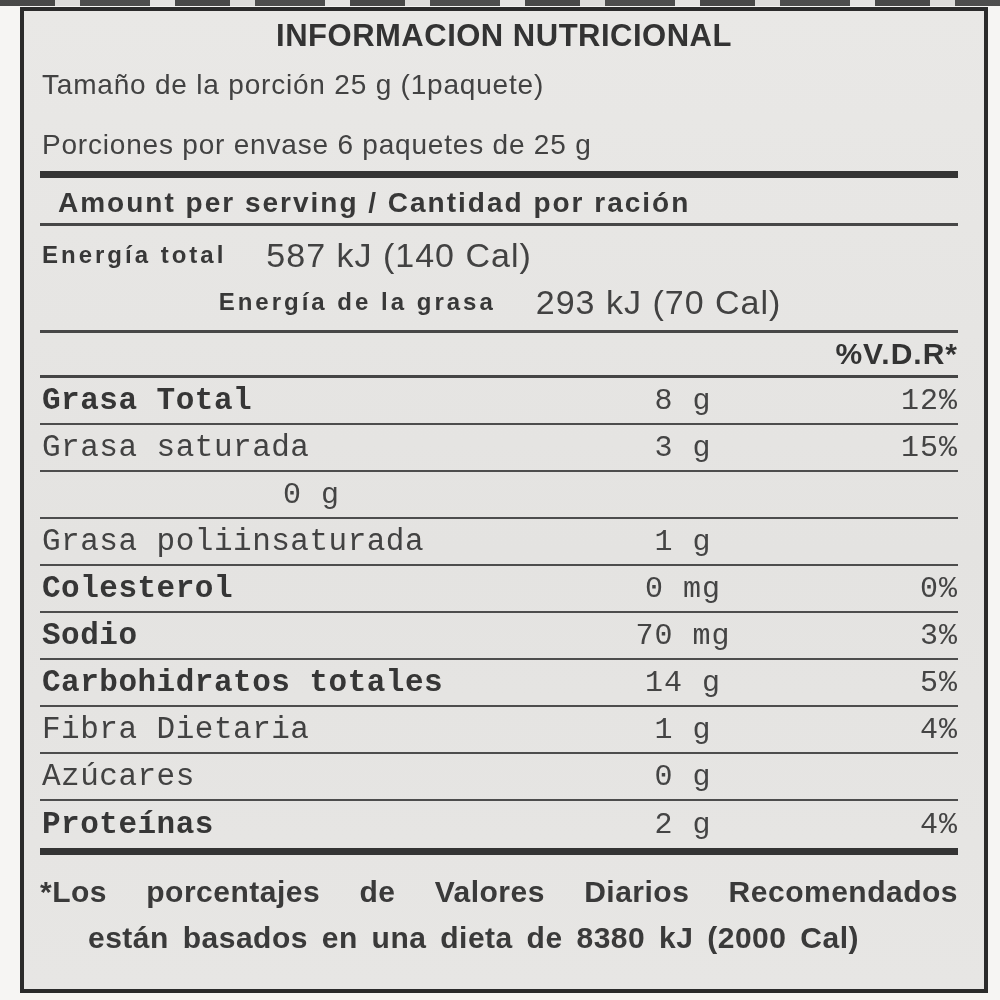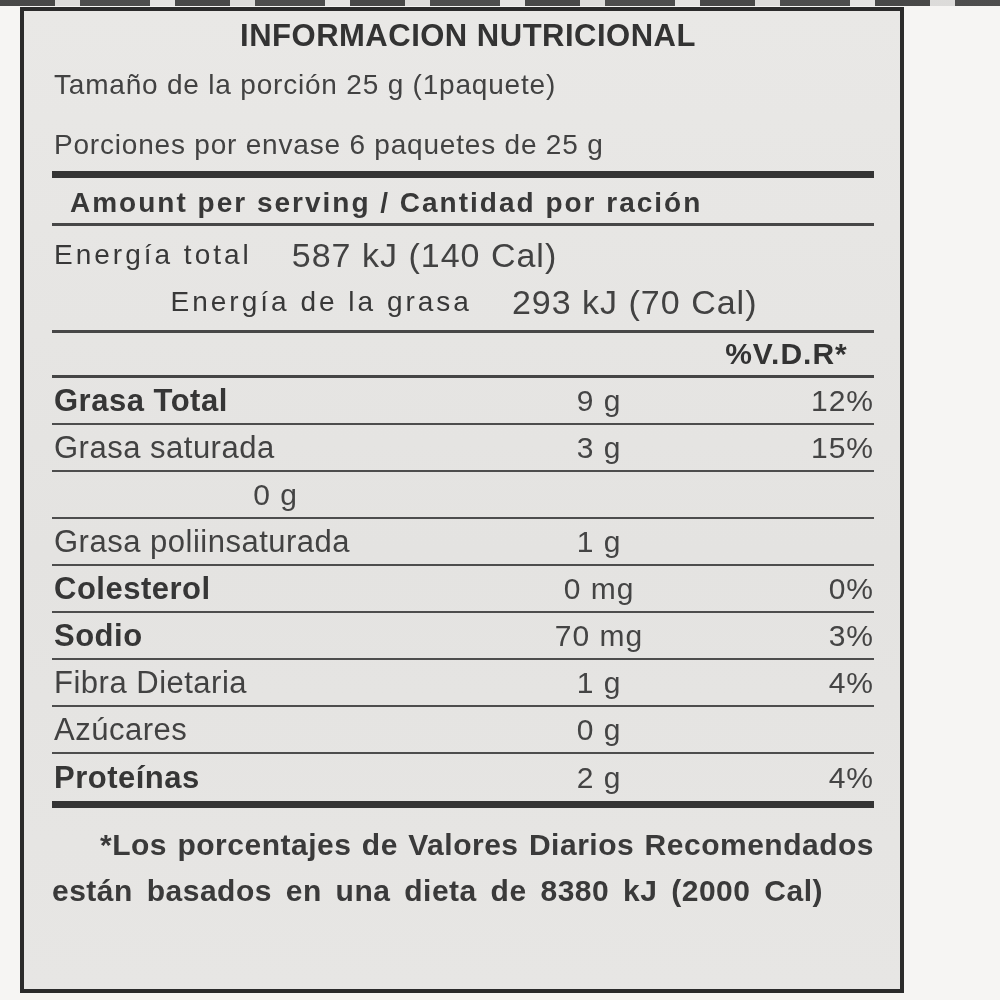--- a/index.html
+++ b/index.html
@@ -15,24 +15,23 @@
   .top-edge {
     position: absolute; top: 0; left: 0; width: 1000px; height: 6px;
     background: repeating-linear-gradient(90deg,
       #2a2a2a 0 55px, rgba(42,42,42,0.15) 55px 80px,
       #303030 80px 150px, rgba(42,42,42,0.1) 150px 175px);
     opacity: 0.85;
   }
   .label-box {
     position: absolute;
     left: 20px; top: 7px;
-    width: 884px; height: 986px;
+    width: 968px; height: 986px;
     border: 4px solid #2b2b2b;
     background: linear-gradient(180deg, #e9e8e6 0%, #e4e3e1 55%, #e7e6e4 100%);
-    padding-left: 12px;
   }
   .title {
     text-align: center;
     font-weight: bold;
     font-size: 31px;
     letter-spacing: 0.5px;
     color: #333;
     padding-top: 7px;
     height: 45px;
   }
@@ -58,22 +57,22 @@
   }
   .energy-row {
     margin: 0 26px 0 18px;
     height: 48px;
     display: flex;
     align-items: center;
   }
   .energy-row.first { padding-top: 6px; height: 52px; }
   .energy-row.second { height: 48px; margin-bottom: 4px; justify-content: center; }
   .energy-label {
-    font-weight: normal;
-    font-size: 28px;
+    font-weight: bold;
+    font-size: 24px;
     letter-spacing: 3px;
     color: #383838;
   }
   .energy-value {
     font-size: 34px;
     letter-spacing: 1px;
     color: #424242;
     margin-left: 40px;
   }
   .grid-row {
@@ -84,50 +83,51 @@
   }
   .vdr-header-row {
     height: 45px;
     border-bottom: 3px solid #454545;
   }
   .n-vdr-header {
     font-weight: bold;
     font-size: 30px;
     letter-spacing: 1px;
     color: #333;
-    text-align: center;
+    text-align: right;
   }
   .nutrient-row {
     height: 47px;
     border-bottom: 2px solid #4d4d4d;
     font-size: 31px;
+    font-family: Liberation Mono, monospace;
   }
   .nutrient-row.last { border-bottom: none; }
   .n-label { color: #424242; letter-spacing: 0.5px; padding-left: 2px; }
   .nutrient-row.emph .n-label { font-weight: bold; color: #363636; }
   .n-amount { text-align: center; color: #444; font-size: 30px; letter-spacing: 1px; }
   .n-vdr { text-align: right; color: #444; font-size: 30px; letter-spacing: 1px; }
   .footnote {
     margin: 0 26px 0 16px;
     padding-top: 14px;
     font-weight: bold;
     color: #3a3a3a;
     font-size: 30px;
   }
   .foot-line1 {
     letter-spacing: 0.5px;
     line-height: 46px;
     text-align: justify;
     text-align-last: justify;
-    margin-left: 48px;
   }
   .foot-line2 {
     letter-spacing: 0.5px;
     line-height: 46px;
     word-spacing: 5px;
+    margin-left: 48px;
   }
 </style>
 </head>
 <body>
 
 <div class="top-edge"></div>
 
 <div class="label-box">
 
   <div class="title">INFORMACION NUTRICIONAL</div>
@@ -153,21 +153,21 @@
   <div class="rule medium"></div>
 
   <div class="grid-row vdr-header-row">
     <span class="n-label"></span>
     <span class="n-amount"></span>
     <span class="n-vdr-header">%V.D.R*</span>
   </div>
 
   <div class="grid-row nutrient-row emph">
     <span class="n-label">Grasa Total</span>
-    <span class="n-amount">9 g</span>
+    <span class="n-amount">8 g</span>
     <span class="n-vdr">12%</span>
   </div>
   <div class="grid-row nutrient-row">
     <span class="n-label">Grasa saturada</span>
     <span class="n-amount">3 g</span>
     <span class="n-vdr">15%</span>
   </div>
   <div class="grid-row nutrient-row">
     <span class="n-amount">0 g</span>
     <span class="n-vdr"></span>
@@ -179,20 +179,25 @@
   </div>
   <div class="grid-row nutrient-row emph">
     <span class="n-label">Colesterol</span>
     <span class="n-amount">0 mg</span>
     <span class="n-vdr">0%</span>
   </div>
   <div class="grid-row nutrient-row emph">
     <span class="n-label">Sodio</span>
     <span class="n-amount">70 mg</span>
     <span class="n-vdr">3%</span>
+  </div>
+  <div class="grid-row nutrient-row emph">
+    <span class="n-label">Carbohidratos totales</span>
+    <span class="n-amount">14 g</span>
+    <span class="n-vdr">5%</span>
   </div>
   <div class="grid-row nutrient-row">
     <span class="n-label">Fibra Dietaria</span>
     <span class="n-amount">1 g</span>
     <span class="n-vdr">4%</span>
   </div>
   <div class="grid-row nutrient-row">
     <span class="n-label">Azúcares</span>
     <span class="n-amount">0 g</span>
     <span class="n-vdr"></span>

